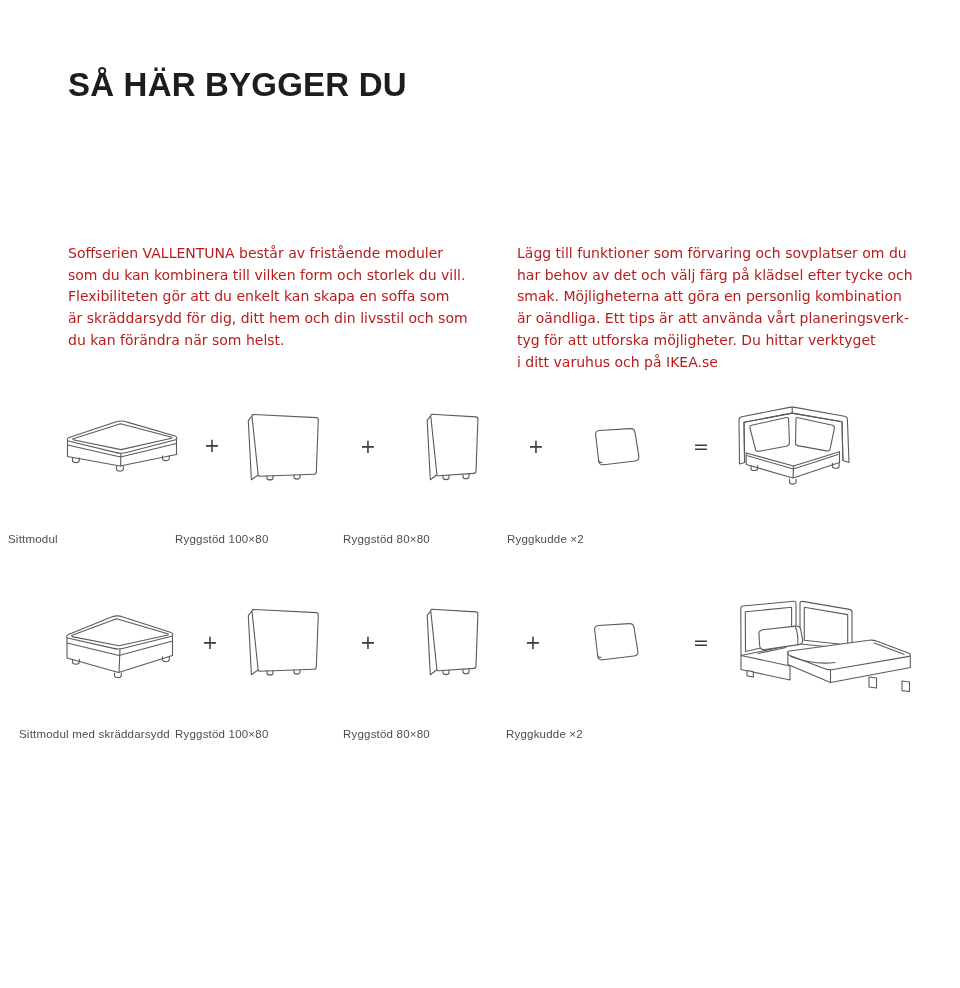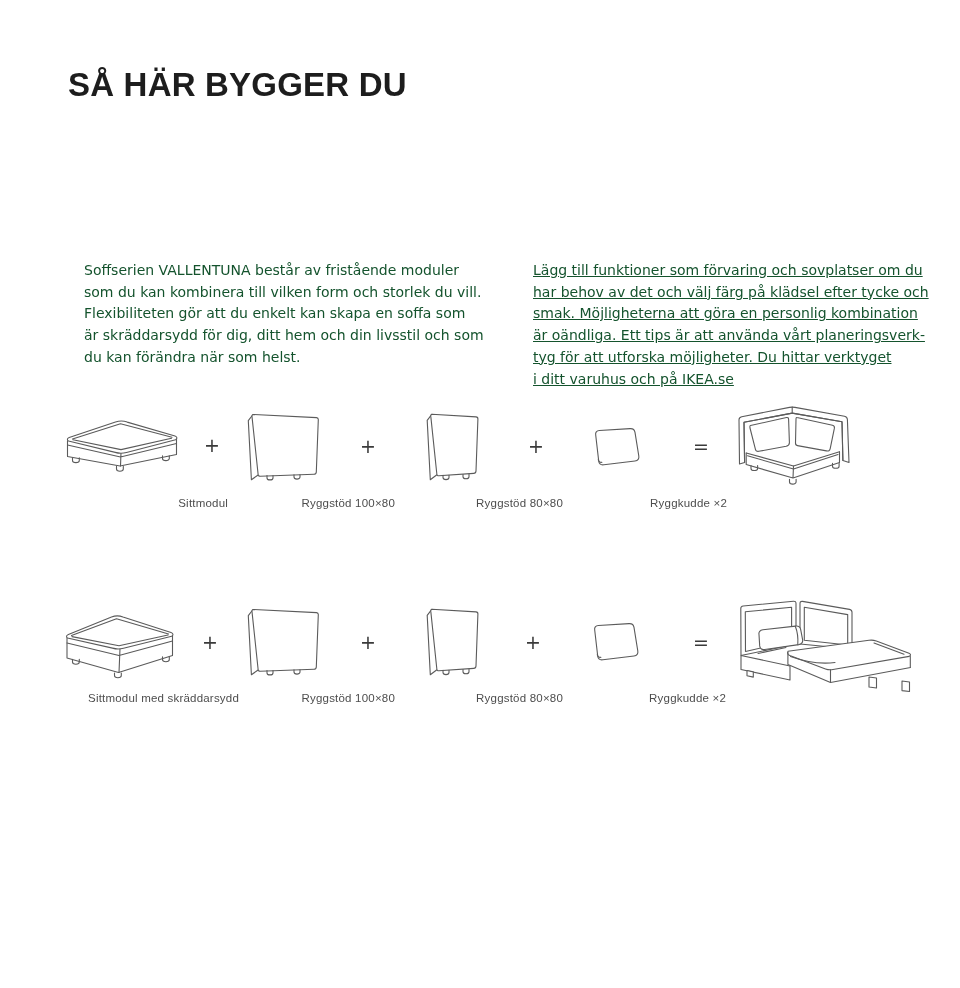--- a/index.html
+++ b/index.html
@@ -1,25 +1,25 @@
 <!DOCTYPE html>
 <html><head>
 <meta charset="utf-8">
 <style>
   html,body{margin:0;padding:0;background:#ffffff;}
   #page{position:relative;width:960px;height:837px;background:#ffffff;overflow:hidden;
         font-family:"Liberation Sans",sans-serif;}
   .title{position:absolute;left:68px;top:44px;font-size:33px;font-weight:bold;
          color:#1d1d1d;letter-spacing:0.2px;white-space:nowrap;}
-  .intro{position:absolute;top:246px;font-family:"DejaVu Sans",sans-serif;
-         font-size:14px;line-height:21.7px;color:#14532d;white-space:pre-line;margin-left:16px;}
+  .intro{position:absolute;top:229px;font-family:"DejaVu Sans",sans-serif;
+         font-size:14px;line-height:21.7px;color:#b91c1c;white-space:pre-line;}
   .intro.left{left:68px;width:445px;}
-  .intro.right{left:517px;width:440px;text-decoration:underline;}
-  .caption{position:absolute;width:220px;text-align:right;font-size:11.5px;
-           color:#4d4d4d;letter-spacing:0.2px;white-space:nowrap;}
+  .intro.right{left:517px;width:440px;}
+  .caption{position:absolute;width:220px;text-align:left;font-size:11.5px;
+           color:#4d4d4d;letter-spacing:0.2px;white-space:nowrap;margin-top:36px;}
   .op{position:absolute;transform:translate(-50%,-50%);font-family:"DejaVu Sans",sans-serif;
       font-size:19px;font-weight:500;color:#3a3a3a;}
   .illus{position:absolute;}
   .lineart{fill:none;stroke:#5b5b5b;stroke-width:1.1;stroke-linecap:round;stroke-linejoin:round;}
   .lineart .solid{fill:#ffffff;}
 </style>
 </head>
 <body>
 
 <div id="page">

